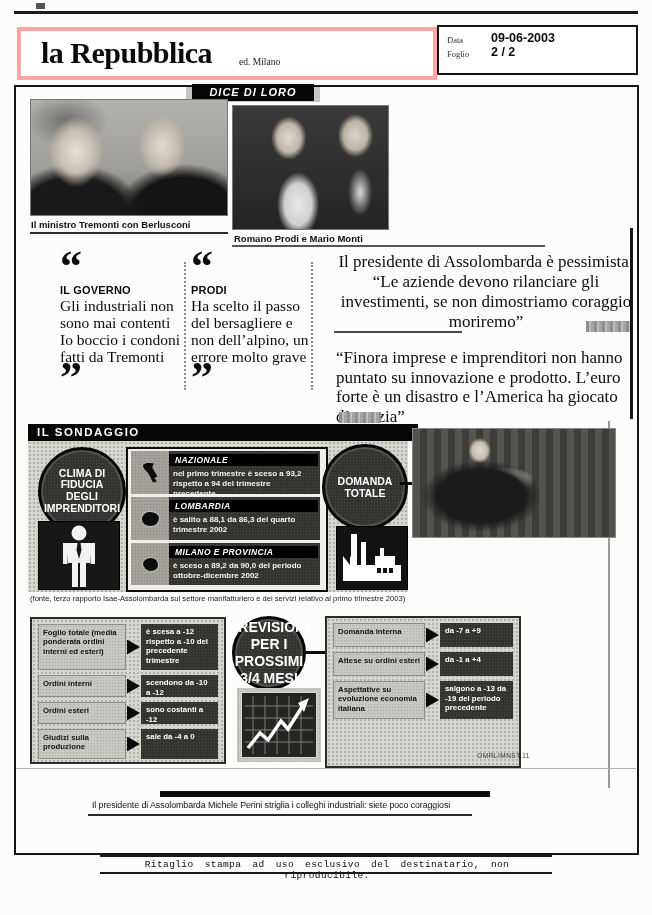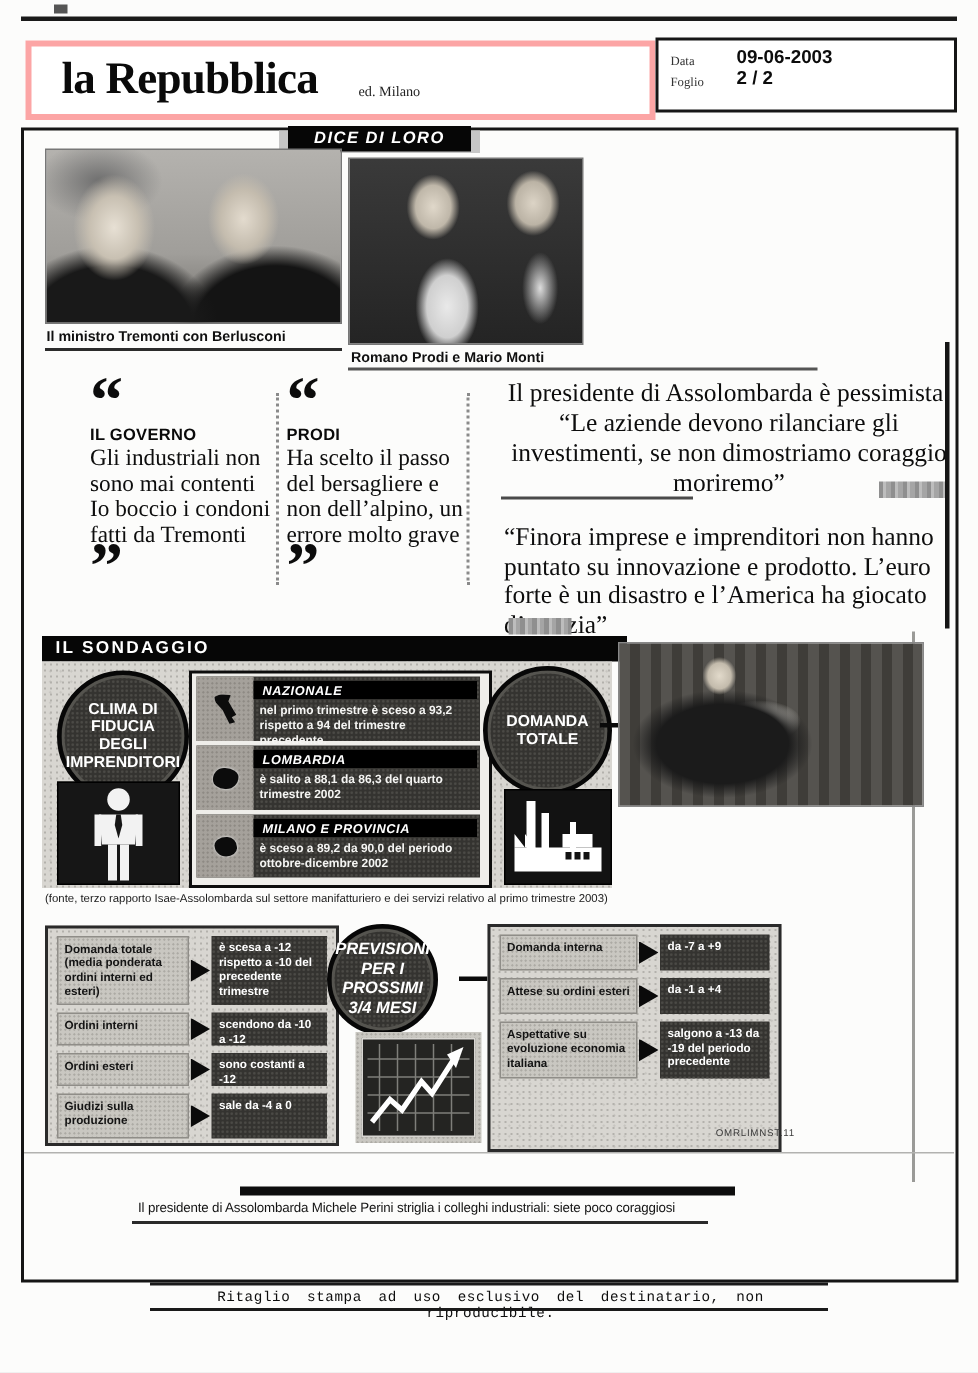--- a/index.html
+++ b/index.html
@@ -119,21 +119,21 @@
   .ind-box{border:2px solid #2a2a2a;box-sizing:border-box;padding:5px 6px;display:flex;flex-direction:column;gap:5px;}
   .cur-box{left:30px;top:617px;width:196px;height:147px;}
   .fore-box{left:325px;top:616px;width:196px;height:152px;}
   .ind-row{display:flex;align-items:stretch;}
   .ind-label{width:88px;border:1px solid #8f8d88;padding:3px 4px;font-size:7.8px;font-weight:bold;
              line-height:1.2;color:#141414;box-sizing:border-box;}
   .fore-box .ind-label{width:92px;}
   .ind-arrow{width:13px;height:15px;background:#0a0a0a;clip-path:polygon(0 0,100% 50%,0 100%);
              align-self:center;margin:0 1px;flex:none;}
   .ind-value{flex:1;color:#fff;padding:3px 5px;font-size:7.8px;font-weight:bold;line-height:1.25;box-sizing:border-box;}
-  .prev-circle{left:218px;top:616px;width:74px;height:74px;font-size:11px;font-style:italic;line-height:1.2;padding:3px;box-sizing:border-box;}
+  .prev-circle{left:232px;top:616px;width:74px;height:74px;font-size:14px;line-height:1.2;padding:3px;box-sizing:border-box;}
   .connector3{left:306px;top:651px;width:19px;height:3px;background:#0a0a0a;}
   .chart-box{left:237px;top:688px;width:84px;height:74px;padding:4px;box-sizing:border-box;}
   .credit{left:445px;top:752px;width:85px;font-size:6.5px;color:#3a3a3a;text-align:right;letter-spacing:0.5px;}
   .thin-line{left:16px;top:768px;width:620px;height:1px;background:#b2b2b0;}
 
   
   .bar-black{left:160px;top:791px;width:330px;height:6px;background:#0d0d0d;}
   .bottom-caption{left:92px;top:800px;width:430px;font-size:8.9px;color:#141414;letter-spacing:-0.1px;}
   .caption-line{left:88px;top:814px;width:384px;height:1.5px;background:#2a2a2a;}
   .footer-top{left:100px;top:855px;width:452px;height:2px;background:#1a1a1a;}
@@ -252,21 +252,21 @@
       <rect x="46" y="41" width="4" height="5" fill="#121212"></rect>
       <rect x="52" y="41" width="4" height="5" fill="#121212"></rect>
     </svg>
   </div>
 
   <div class="abs source-line">(fonte, terzo rapporto Isae-Assolombarda sul settore manifatturiero e dei servizi relativo al primo trimestre 2003)</div>
   <div class="abs photo photo3"></div>
 
   <div class="abs ind-box speckle-light cur-box">
     <div class="ind-row" style="min-height:46px;">
-      <div class="ind-label chip">Domanda totale (media ponderata ordini interni ed esteri)</div>
+      <div class="ind-label chip">Foglio totale (media ponderata ordini interni ed esteri)</div>
       <div class="ind-arrow"></div>
       <div class="ind-value speckle-dark">è scesa a -12 rispetto a -10 del precedente trimestre</div>
     </div>
     <div class="ind-row" style="min-height:22px;">
       <div class="ind-label chip">Ordini interni</div>
       <div class="ind-arrow"></div>
       <div class="ind-value speckle-dark">scendono da -10 a -12</div>
     </div>
     <div class="ind-row" style="min-height:22px;">
       <div class="ind-label chip">Ordini esteri</div>

